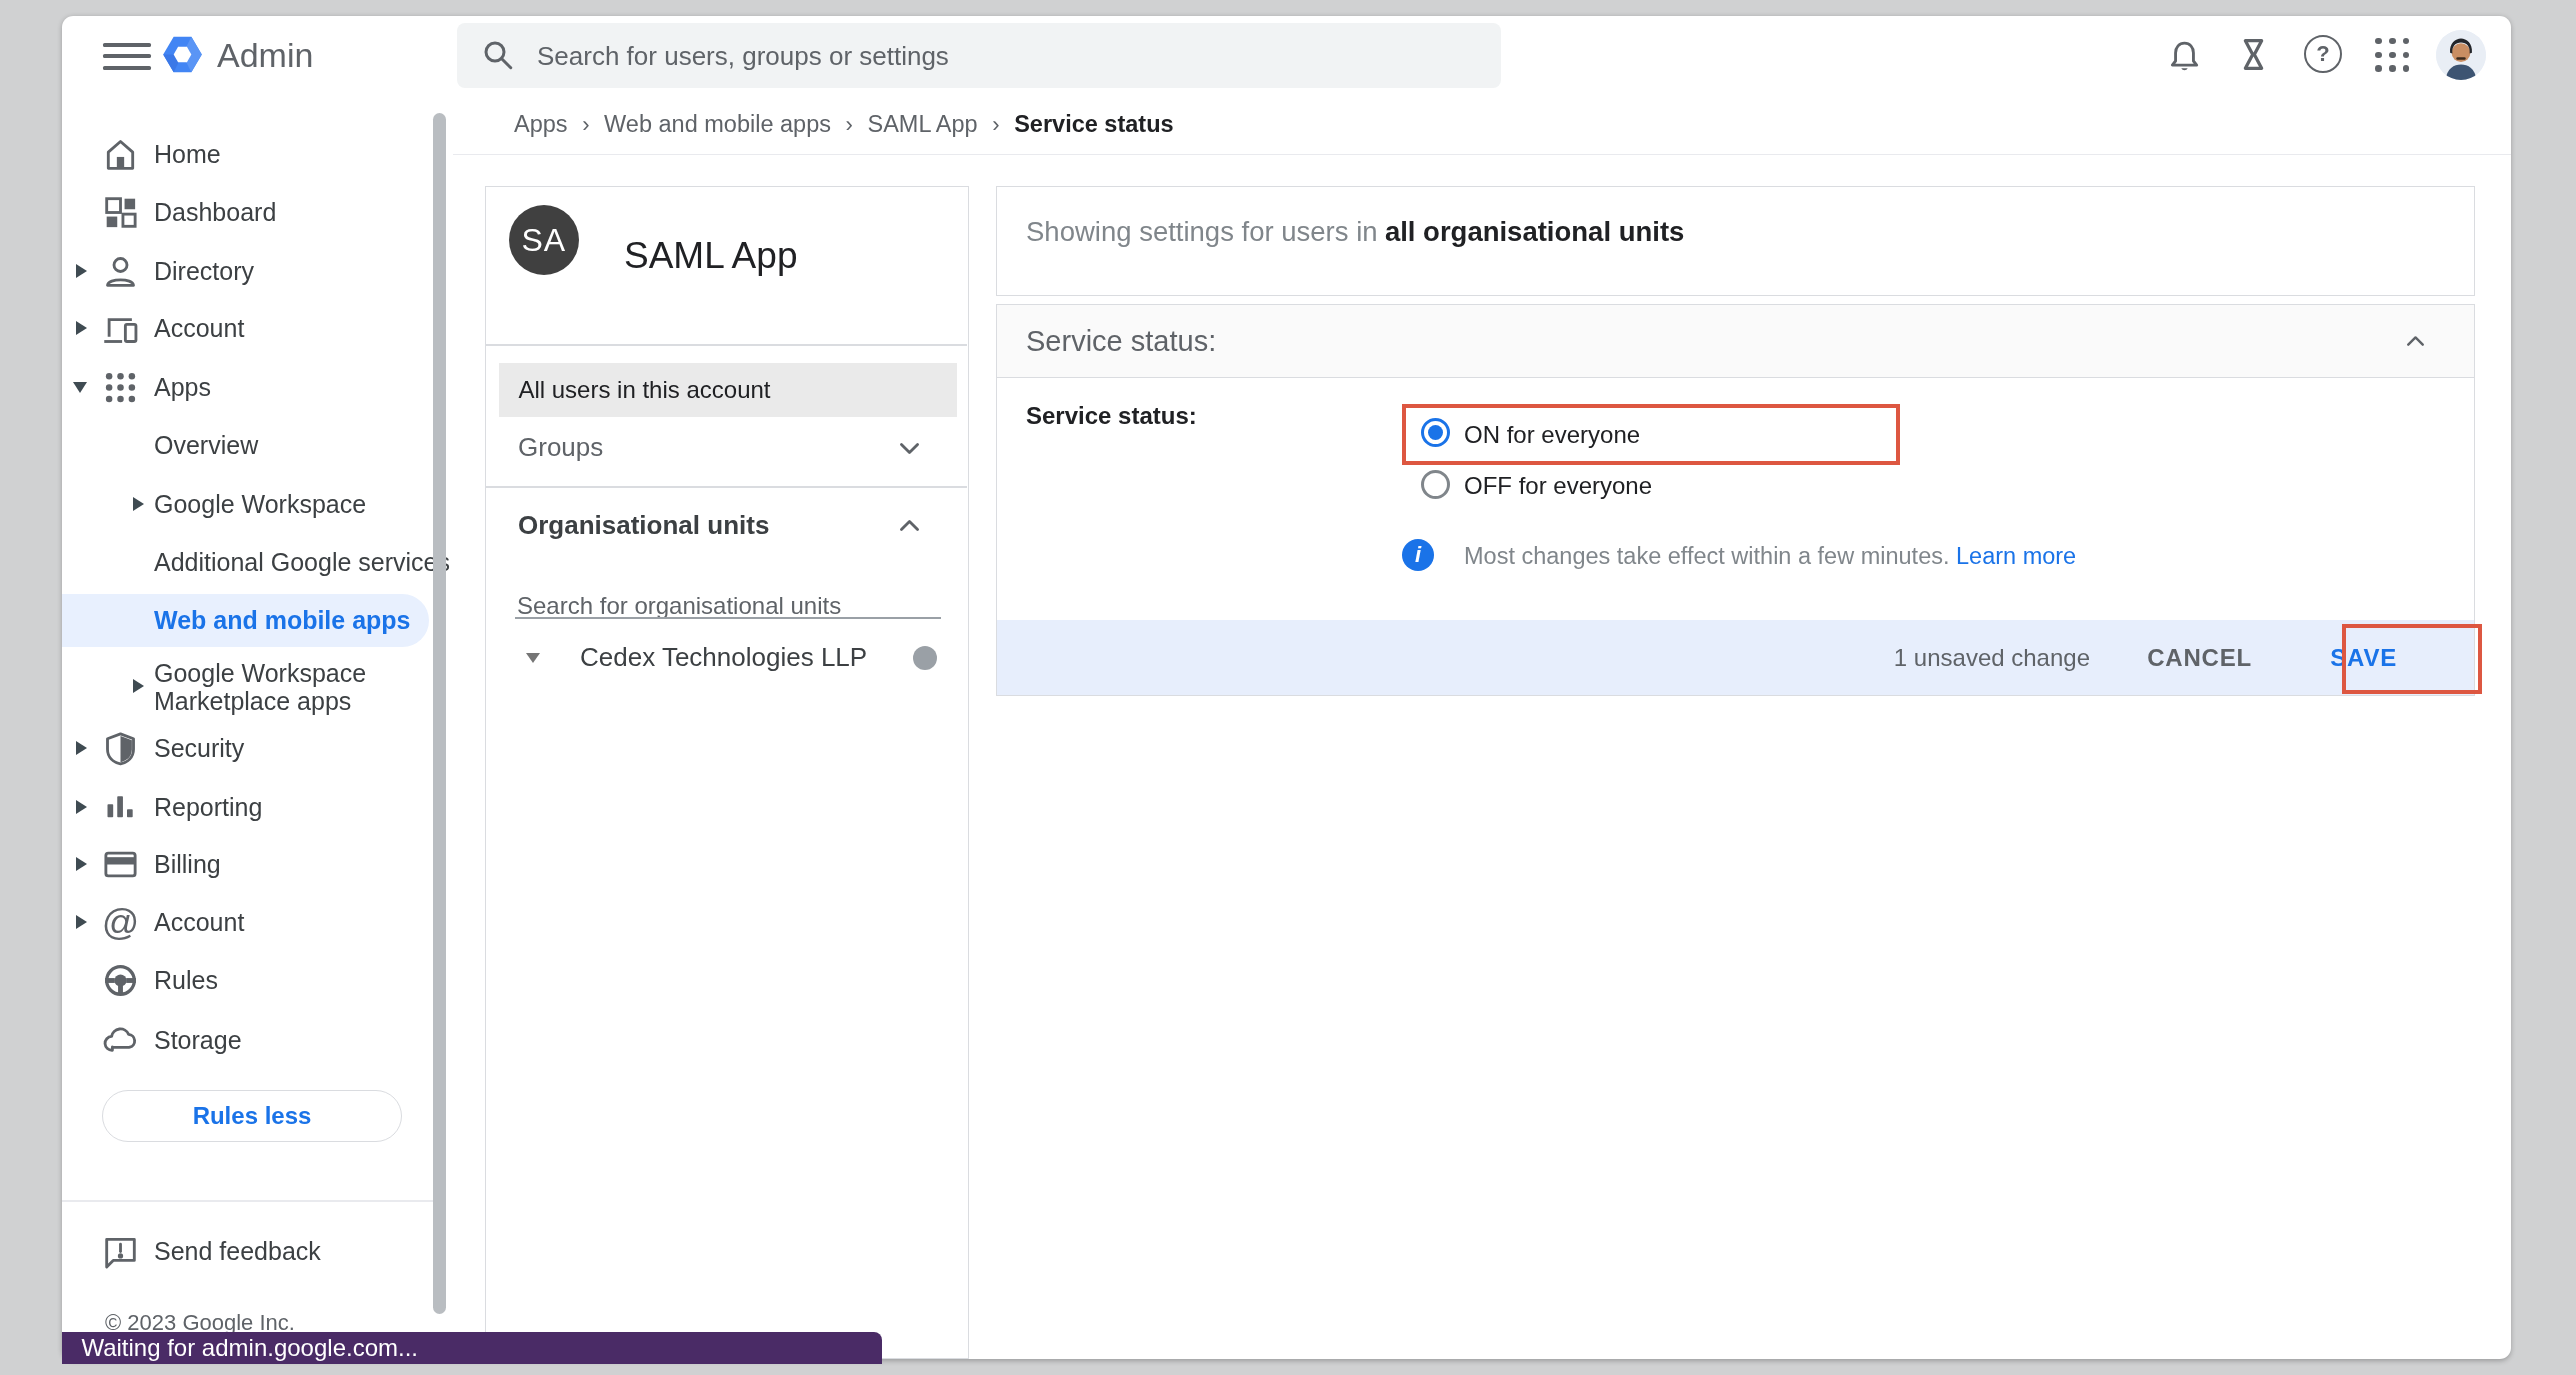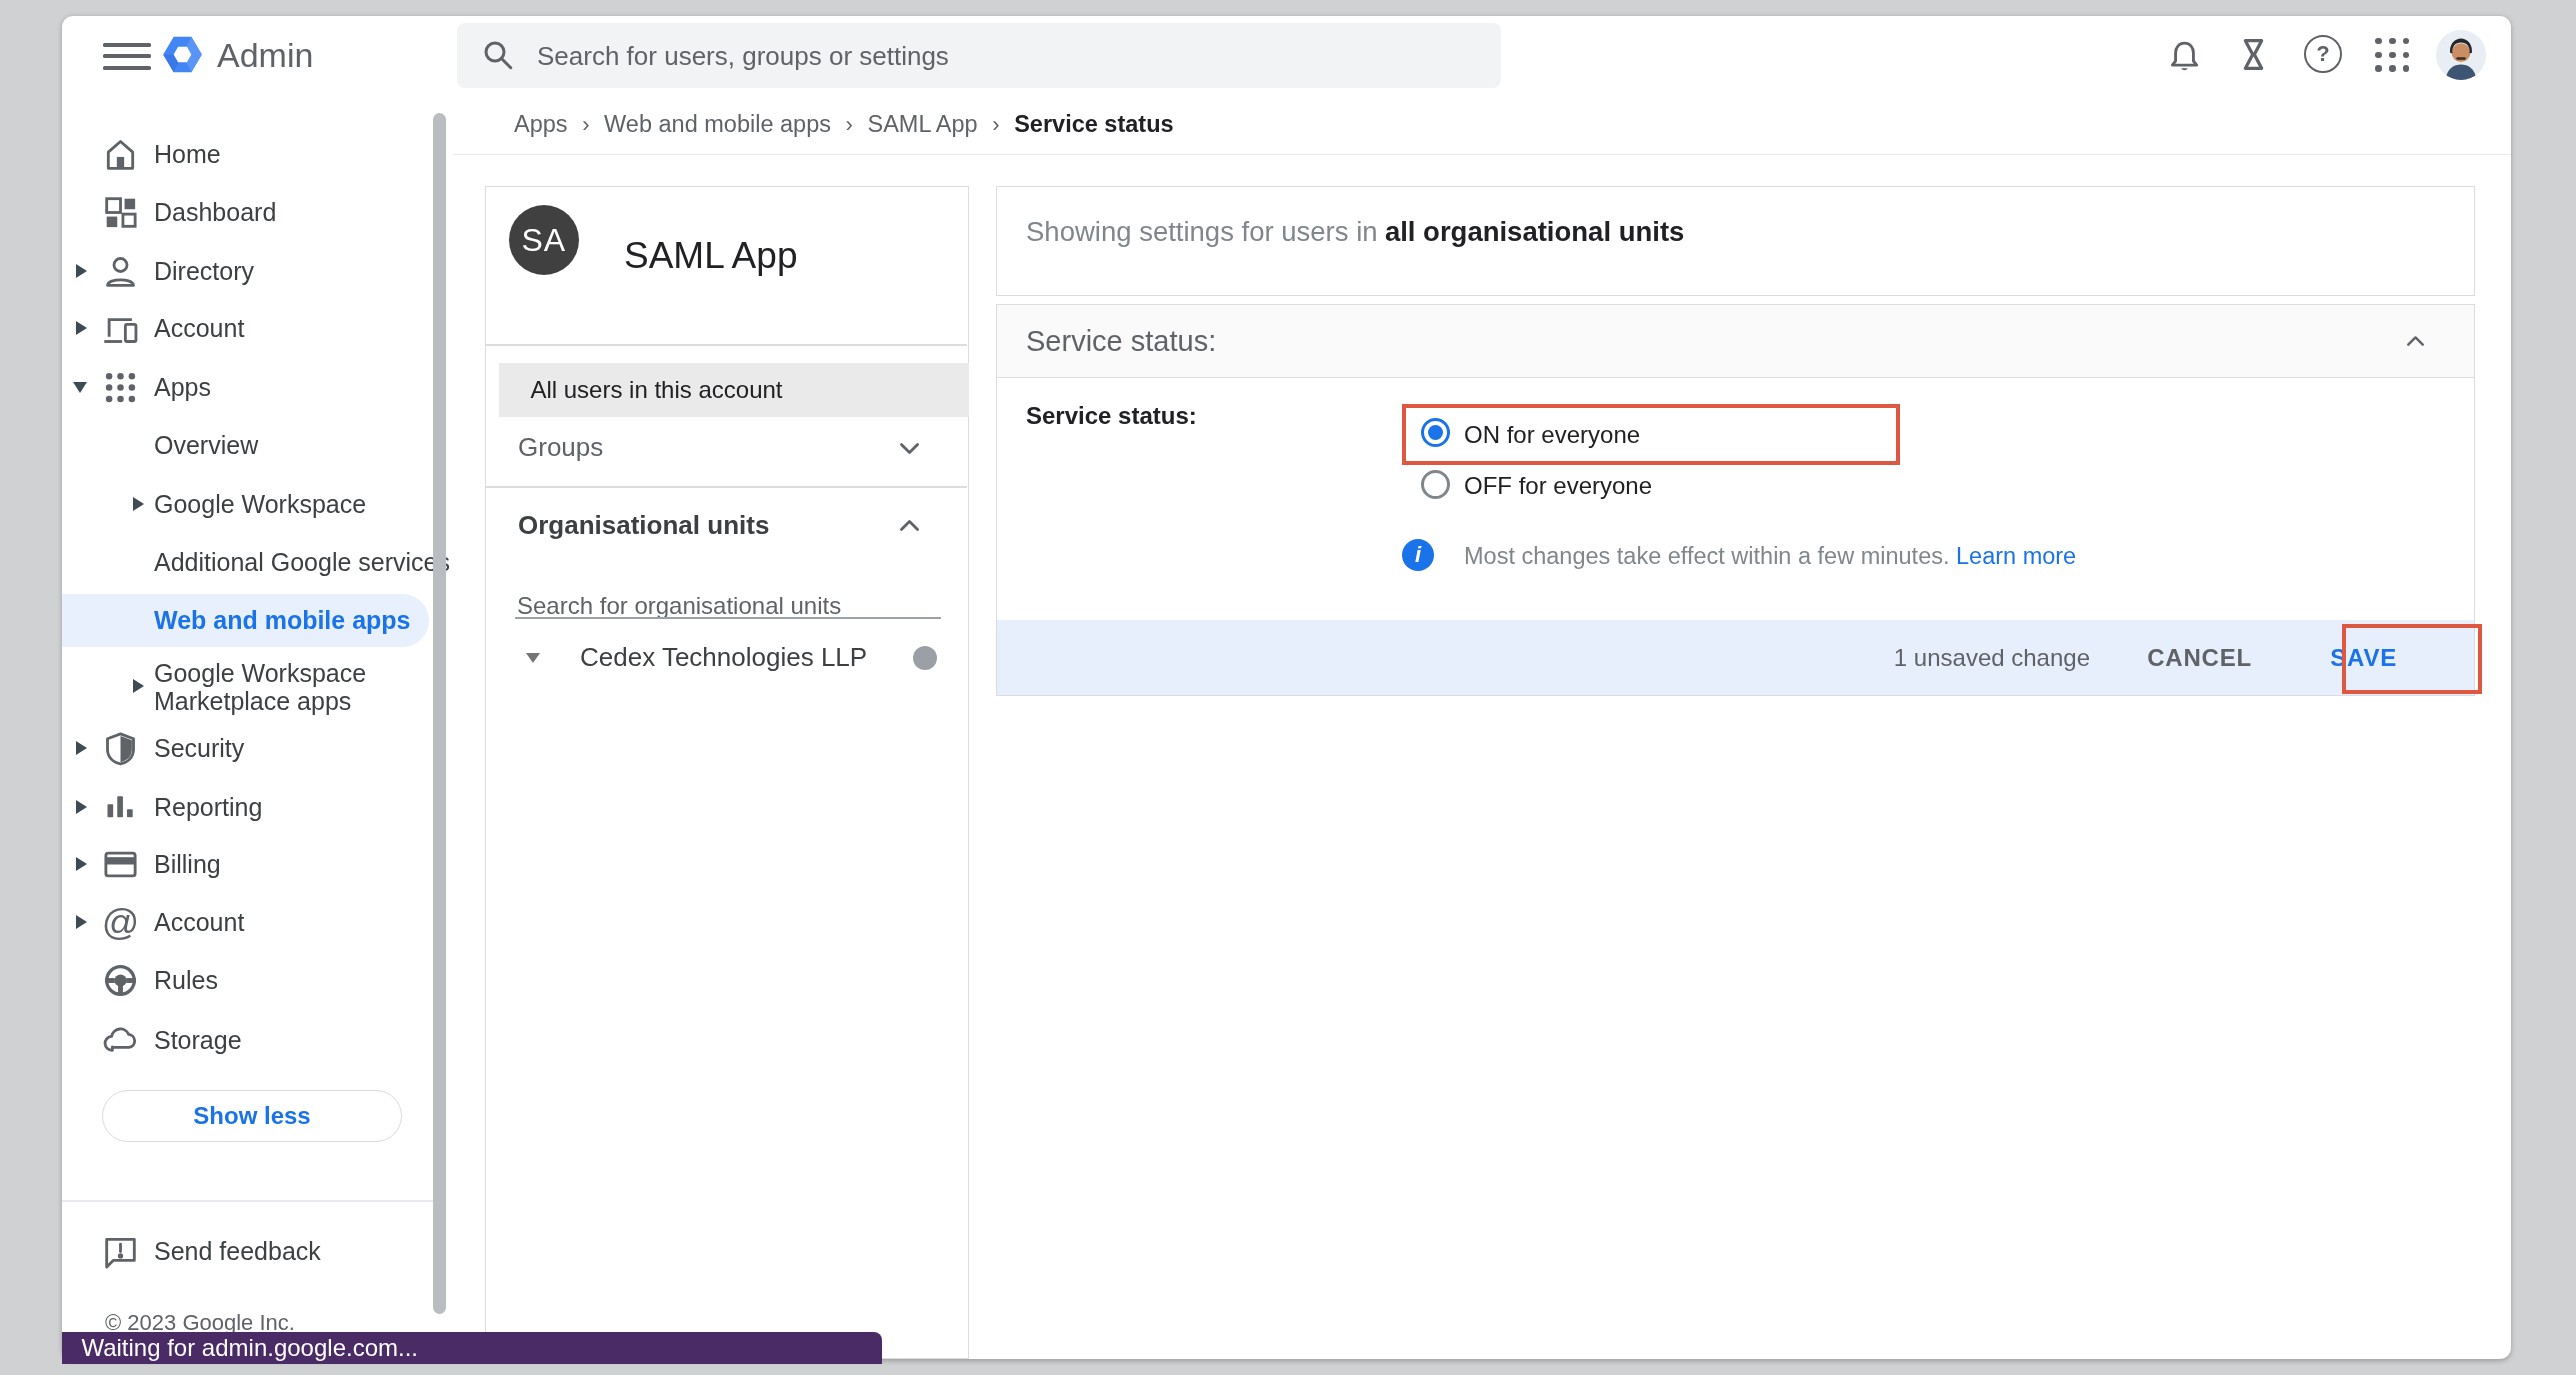--- a/index.html
+++ b/index.html
@@ -54,21 +54,21 @@
     background:#fff;color:#1a73e8;font-size:24px;font-weight:700;text-align:center;line-height:50px;cursor:pointer;}
   .side-divider{left:0;top:1184px;width:380px;height:1.6px;background:#e9eaee;}
   .scrollbar{left:371px;top:97px;width:13px;height:1201px;border-radius:7.3px;background:#b9bdc1;cursor:pointer;}
   .copyright{left:43px;top:1294px;font-size:22px;color:#5f6368;}
   
   .panel{left:423px;top:170px;width:484px;height:1173px;background:#fff;border:1.6px solid #dadce0;box-sizing:border-box;}
   .sa-avatar{left:22.7px;top:18px;width:70px;height:70px;border-radius:50%;background:#404040;
     color:#fff;font-size:32px;font-weight:500;text-align:center;line-height:70px;letter-spacing:0.8px;}
   .app-name{left:138px;top:48px;font-size:37px;color:#202124;}
   .p-div{left:0;width:481px;height:1.6px;background:#dadce0;}
-  .all-users{left:13px;top:176px;width:458px;height:54px;background:#eaeaea;cursor:pointer;padding-left:12px;}
+  .all-users{left:13px;top:176px;width:458px;height:54px;background:#eaeaea;cursor:pointer;}
   .all-users span{margin-left:19.4px;line-height:54px;font-size:24px;color:#202124;}
   .p-row-label{font-size:26px;}
   .chev{position:absolute;width:29px;height:29px;color:#5f6368;cursor:pointer;}
   .underline{left:29px;top:430px;width:426px;height:1.6px;background:#9aa0a6;}
   .org-input{left:29px;top:400px;width:421px;height:36px;border:none;outline:none;font-size:24px;
     color:#3c4043;font-family:inherit;background:transparent;}
   .org-input::placeholder{color:#5f6368;opacity:1;}
   .cedex-tri{position:absolute;left:40px;top:466px;width:0;height:0;
     border-left:7.3px solid transparent;border-right:7.3px solid transparent;border-top:10.5px solid #757575;cursor:pointer;}
   .cedex-label{left:78px;top:455px;font-size:26px;color:#3c4043;cursor:pointer;margin-left:16px;}
@@ -304,21 +304,21 @@
   </div>
 
   <div class="abs nav-row" style="top:998px">
     <span class="nicon">
       <svg viewBox="0 0 48 48" width="39" height="39" fill="none" stroke="currentColor" stroke-width="3.5">
         <path d="M14 36 a8.5 8.5 0 0 1 -1-17 a11 11 0 0 1 21-2.5 a8 8 0 0 1 1.5 15.7 q-1 .3-2.5 .3 h-16 q-1.8 0-3-.5 Z" stroke-linejoin="round"></path>
       </svg></span>
     <span class="nlabel">Storage</span>
   </div>
 
-  <div class="abs show-less">Show less</div>
+  <div class="abs show-less">Rules less</div>
   <div class="abs side-divider"></div>
 
   <div class="abs nav-row" style="top:1209px">
     <span class="nicon">
       <svg viewBox="0 0 48 48" width="39" height="39" fill="none" stroke="currentColor" stroke-width="3.5">
         <path d="M7 9 h34 v26 h-26 l-8 8 Z" stroke-linejoin="round"></path>
         <line x1="24" y1="15" x2="24" y2="24" stroke-linecap="round"></line>
         <circle cx="24" cy="29.5" r="1.5" fill="currentColor"></circle>
       </svg></span>
     <span class="nlabel">Send feedback</span>

